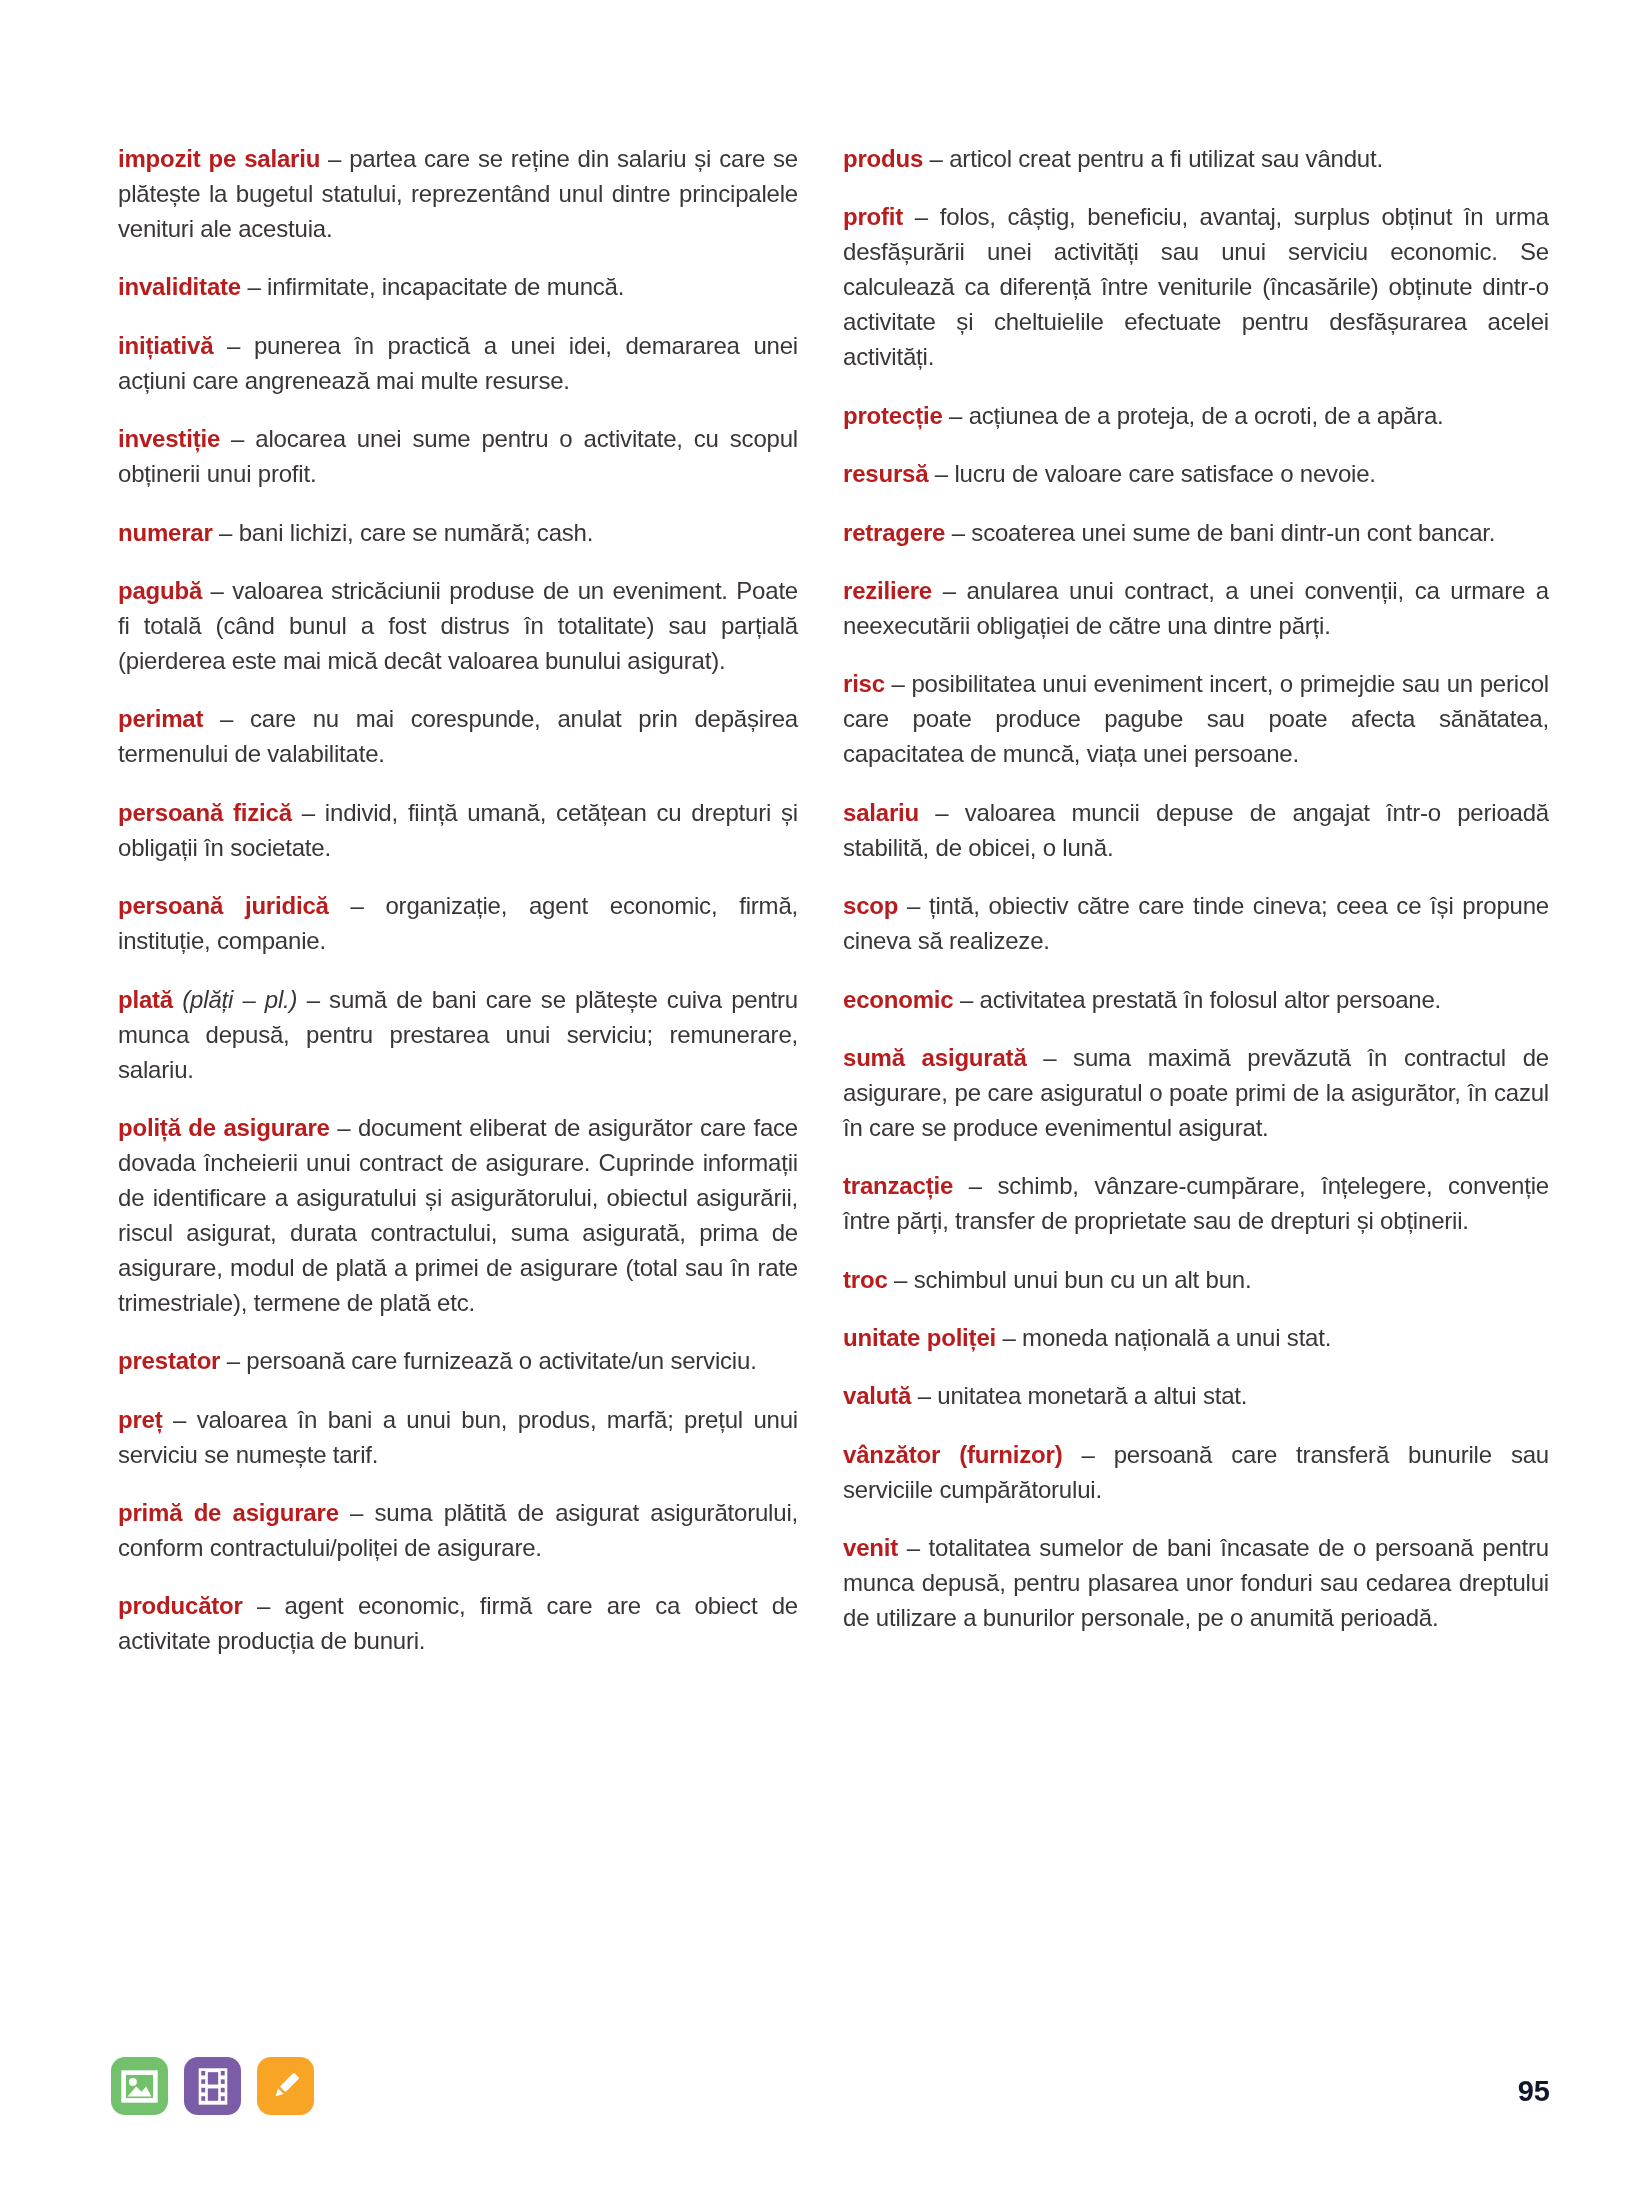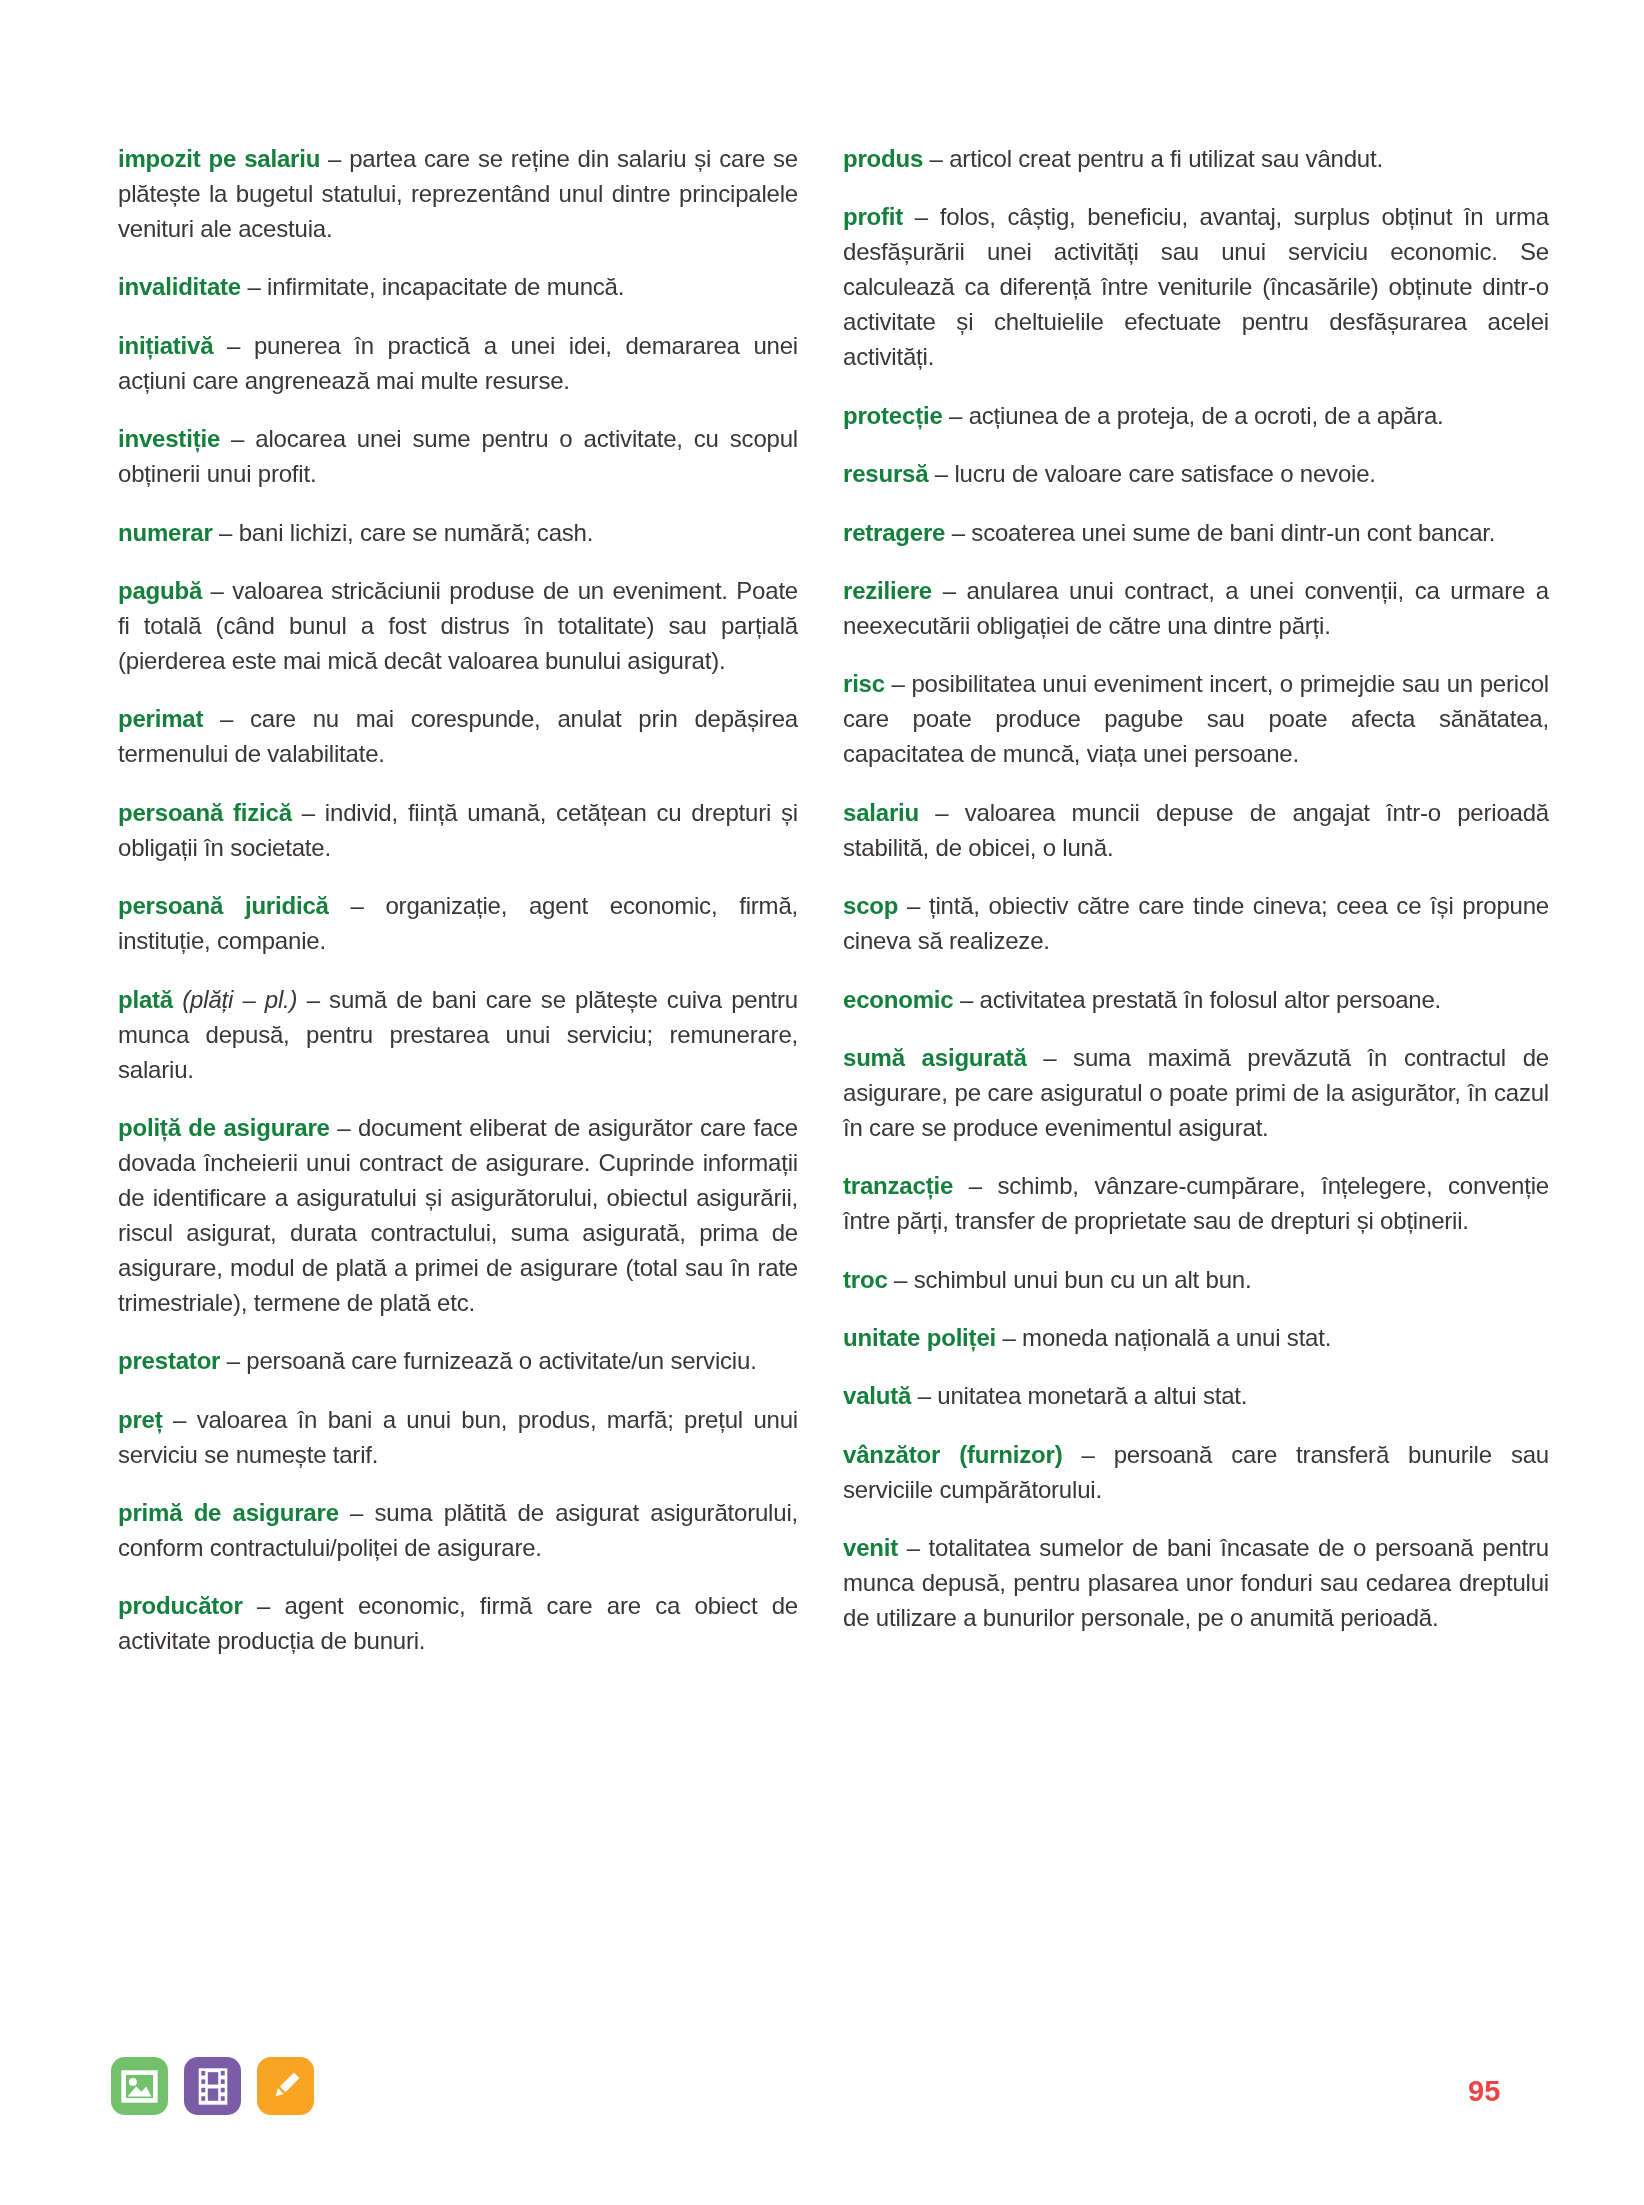--- a/index.html
+++ b/index.html
@@ -19,44 +19,44 @@
   .entry {
     margin: 0 0 23.4px 0;
     font-size: 24px;
     line-height: 35px;
     text-align: justify;
     color: #3a3536;
     letter-spacing: -0.2px;
   }
   .entry .term {
     font-weight: bold;
-    color: #15803d;
+    color: #b91c1c;
   }
   .entry .note { font-style: italic; }
   .footer-icons {
     position: absolute;
     left: 111px; top: 2057px;
     display: flex;
     gap: 16px;
   }
   .icon-tile {
     width: 57px; height: 58px;
     border-radius: 14px;
     display: flex;
     align-items: center;
     justify-content: center;
   }
   .page-number {
     position: absolute;
     left: 1468px; top: 2075px;
     width: 82px;
-    text-align: left;
+    text-align: right;
     font-size: 29px;
     font-weight: bold;
-    color: #ef4444;
+    color: #0f172a;
   }
 </style>
 </head>
 <body>
 
 <div class="col" id="col-left">
   <p class="entry"><b class="term">impozit pe salariu</b><span class="def"> – partea care se reține din salariu și care se plătește la bugetul statului, reprezentând unul dintre principalele venituri ale acestuia.</span></p>
 
   <p class="entry"><b class="term">invaliditate</b><span class="def"> – infirmitate, incapacitate de muncă.</span></p>
 

